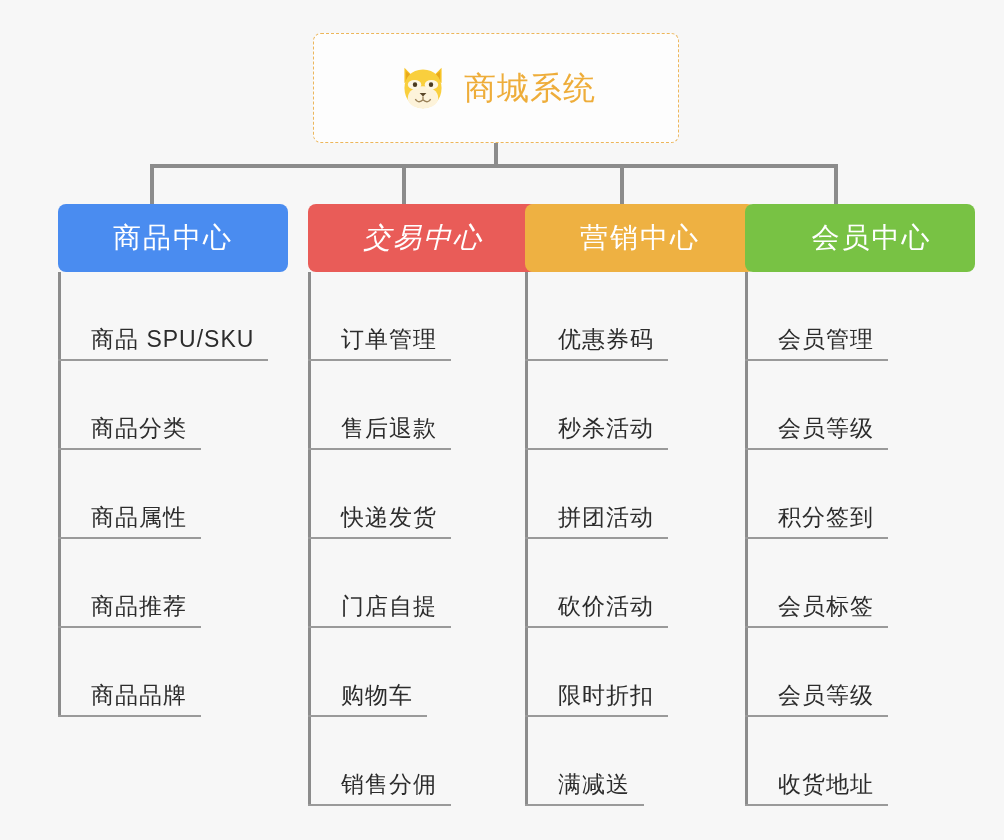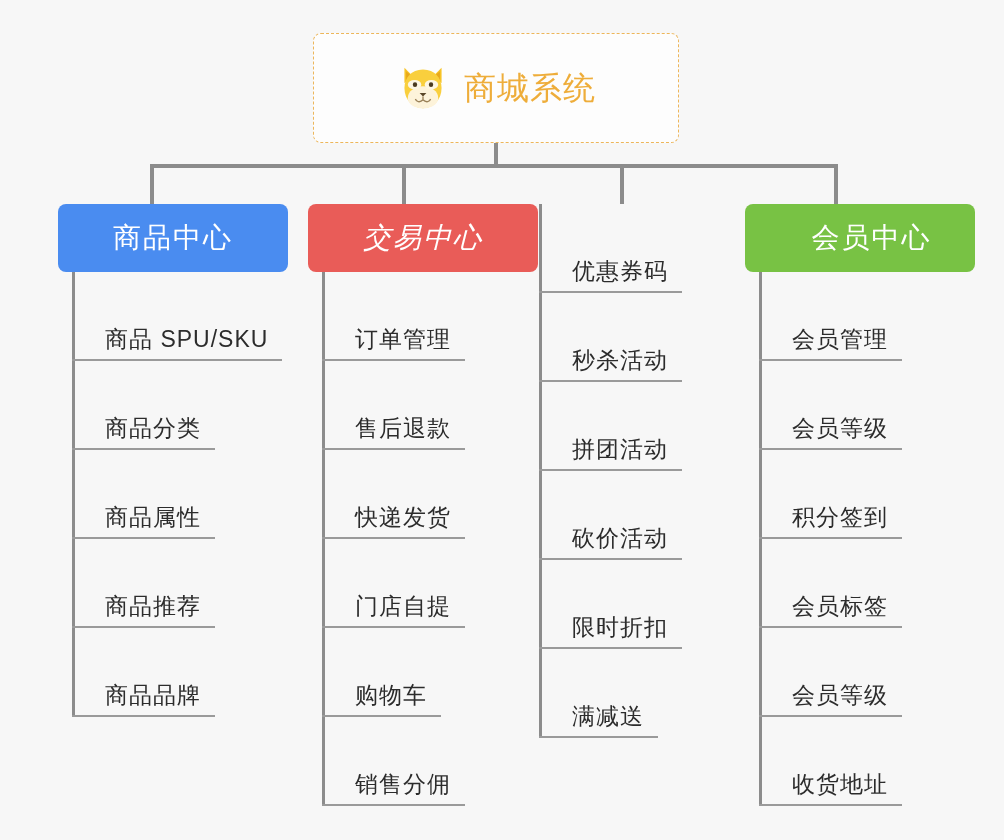--- a/index.html
+++ b/index.html
@@ -71,21 +71,20 @@
     justify-content: center;
     color: #ffffff;
     font-size: 28px;
     letter-spacing: 2px;
     white-space: nowrap;
   }
 
   
   .leaf-stack {
     position: relative;
-    margin-left: 14px;
     padding-left: 0;
   }
   .leaf-spine {
     position: absolute;
     left: 0;
     top: 0;
     bottom: 2px;
     width: 3px;
     background: #8c8c8c;
   }
@@ -198,20 +197,23 @@
       <div class="leaf">
           <span class="leaf-inner"><span class="leaf-label">购物车</span></span>
         </div>
       <div class="leaf">
           <span class="leaf-inner"><span class="leaf-label">销售分佣</span></span>
         </div>
     </div>
   </div>
 
   <div class="column" id="col-2">
+    <div class="col-header" style="background: rgb(238, 177, 66);">
+      <span>营销中心</span>
+    </div>
     <div class="leaf-stack">
       <div class="leaf-spine"></div>
       <div class="leaf">
           <span class="leaf-inner"><span class="leaf-label">优惠券码</span></span>
         </div>
       <div class="leaf">
           <span class="leaf-inner"><span class="leaf-label">秒杀活动</span></span>
         </div>
       <div class="leaf">
           <span class="leaf-inner"><span class="leaf-label">拼团活动</span></span>

